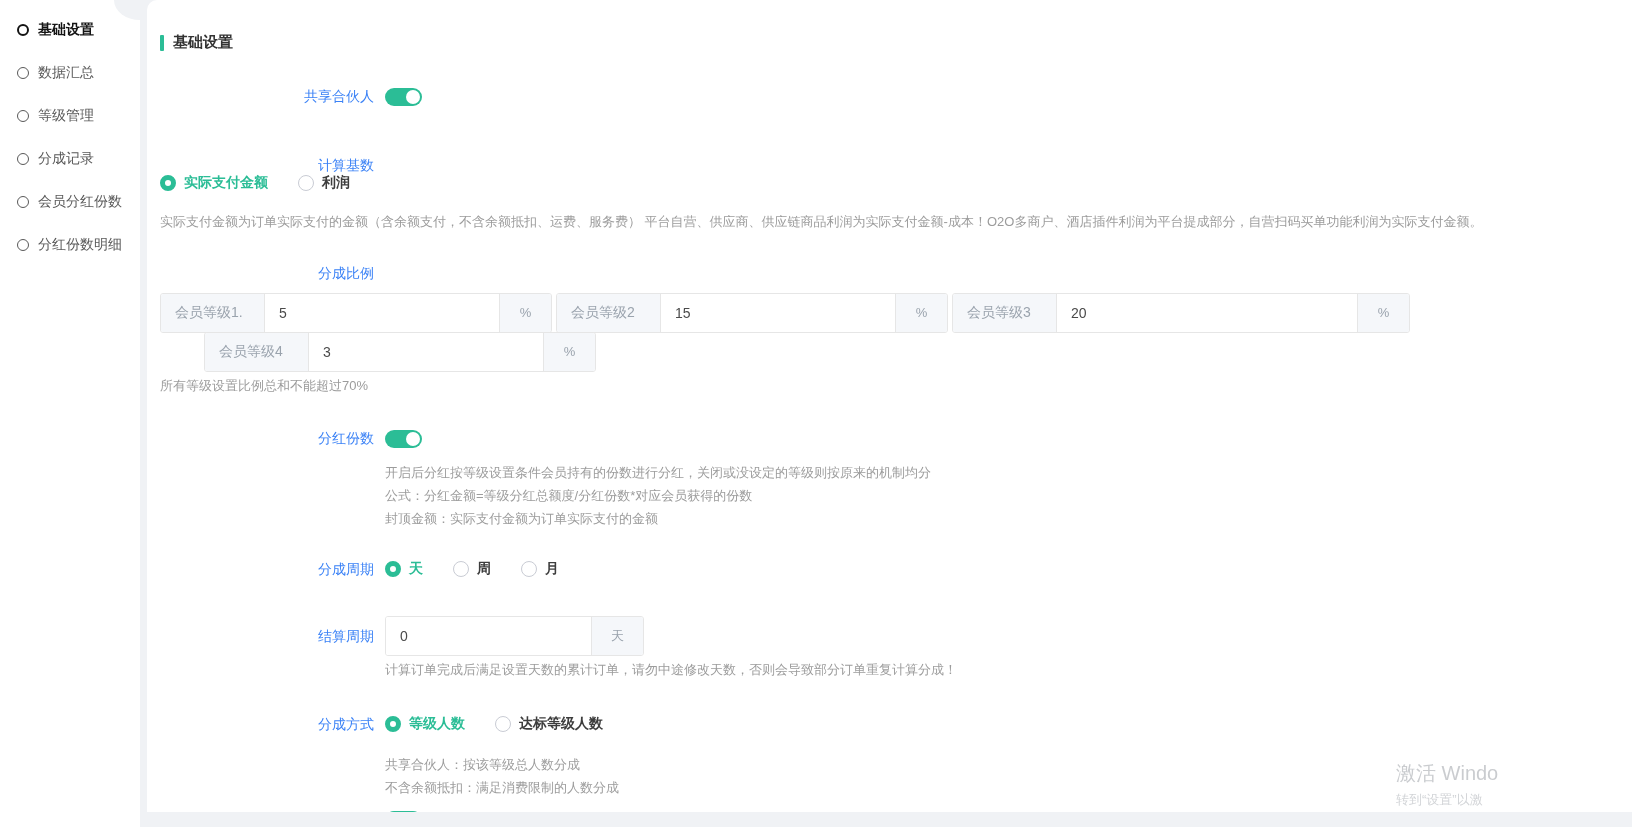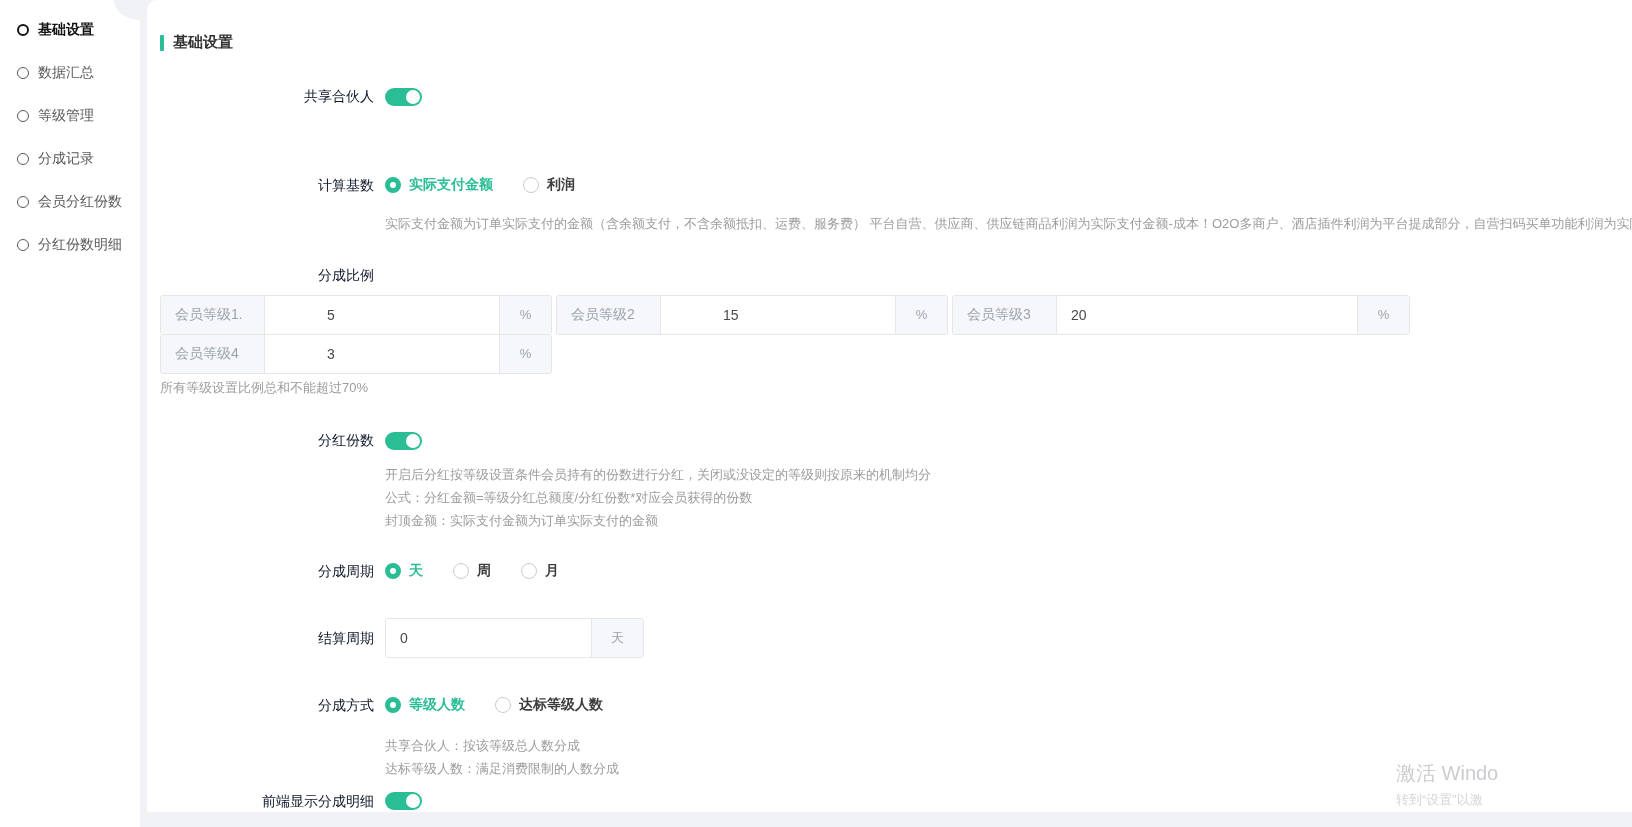--- a/index.html
+++ b/index.html
@@ -23,21 +23,21 @@
     border-top-left-radius:10px; overflow:hidden; }
   .panel-inner { padding:33px 0 0 13px; }
 
   .sec-title { display:flex; align-items:center; }
   .sec-bar { width:4px; height:16px; background:#2bbd96; border-radius:1px; }
   .sec-text { margin-left:9px; font-size:15px; font-weight:bold; color:#333; }
 
   .form { }
   .form-row { display:flex; align-items:flex-start; }
   .form-label { width:225px; flex-shrink:0; text-align:right; padding-right:11px;
-    font-size:14px; color:#0f172a; }
+    font-size:14px; color:#3b82f6; }
   .lh-toggle { line-height:18px; }
   .lh-radio  { line-height:18px; }
   .lh-input  { line-height:40px; }
   .controls { flex:1; min-width:0; }
 
   
   .toggle { display:inline-block; width:37px; height:18px; border-radius:9px;
     background:#2bbd96; position:relative; cursor:pointer; vertical-align:middle; }
   .toggle::after { content:''; position:absolute; top:2px; right:2px; width:14px; height:14px;
     background:#fff; border-radius:50%; }
@@ -60,21 +60,21 @@
   .ig-row { display:flex; }
   .input-group { display:flex; height:40px; border:1px solid #e6e6e6; border-radius:3px;
     background:#fff; overflow:hidden; flex-shrink:0; }
   .ig-prefix { background:#f5f7fa; border-right:1px solid #e6e6e6; color:#9aa3ad;
     display:flex; align-items:center; padding:0 14px; font-size:14px; min-width:104px; }
   .ig-input { flex:1; min-width:0; border:none; outline:none; padding-left:14px;
     font-size:14px; color:#4a4a4a; background:#fff;
     font-family:"Liberation Sans","DejaVu Sans",sans-serif; }
   .ig-suffix { width:52px; background:#f5f7fa; border-left:1px solid #e6e6e6; color:#9aa3ad;
     display:flex; align-items:center; justify-content:center; font-size:13px; flex-shrink:0; }
-  .g-w { width:392px; margin-right:4px;gap:48px; }
+  .g-w { width:392px; margin-right:4px; }
   .g-w3 { width:458px; }
   .g-settle { width:259px; }
 
   
   .watermark { position:absolute; left:1396px; top:760px; pointer-events:none; }
   .wm1 { font-size:20px; color:#b9bcc0; opacity:.75; white-space:nowrap; }
   .wm2 { font-size:13px; color:#c3c6ca; opacity:.75; white-space:nowrap; margin-top:4px; }
 </style>
 </head>
 <body>
@@ -118,21 +118,21 @@
 
     <div class="form">
 
       <div class="form-row" style="margin-top:35px;">
         <div class="form-label lh-toggle">共享合伙人</div>
         <div class="controls">
           <span class="toggle"></span>
         </div>
       </div>
 
-      <div class="form-row" style="margin-top:70px;">
+      <div class="form-row" style="margin-top:50px;flex-direction:column;">
         <div class="form-label lh-radio">计算基数</div>
         <div class="controls">
           <div class="radio-line">
             <span class="radio-opt sel">
               <span class="radio on"></span>
               <span class="radio-txt">实际支付金额</span>
             </span>
             <span class="radio-opt">
               <span class="radio"></span>
               <span class="radio-txt">利润</span>
@@ -155,21 +155,21 @@
               <span class="ig-prefix">会员等级2</span>
               <input class="ig-input" value="15" style="">
               <span class="ig-suffix">%</span>
             </div>
             <div class="input-group g-w3">
               <span class="ig-prefix">会员等级3</span>
               <input class="ig-input" value="20" style="">
               <span class="ig-suffix">%</span>
             </div>
           </div>
-          <div class="ig-row" style="margin-top:-1px;">
+          <div class="ig-row" style="margin-top:-1px;margin-left:44px;">
             <div class="input-group g-w">
               <span class="ig-prefix">会员等级4</span>
               <input class="ig-input" value="3" style="">
               <span class="ig-suffix">%</span>
             </div>
           </div>
           <div class="desc" style="margin-top:6px;">所有等级设置比例总和不能超过70%</div>
         </div>
       </div>
 
@@ -205,39 +205,40 @@
         </div>
       </div>
 
       <div class="form-row" style="margin-top:38px;">
         <div class="form-label lh-input">结算周期</div>
         <div class="controls">
           <div class="input-group g-settle">
             <input class="ig-input" value="0" style="">
             <span class="ig-suffix">天</span>
           </div>
+          <div class="desc" style="margin-top:6px;">计算订单完成后满足设置天数的累计订单，请勿中途修改天数，否则会导致部分订单重复计算分成！</div>
         </div>
       </div>
 
       <div class="form-row" style="margin-top:38px;">
         <div class="form-label lh-radio">分成方式</div>
         <div class="controls">
           <div class="radio-line">
             <span class="radio-opt sel">
               <span class="radio on"></span>
               <span class="radio-txt">等级人数</span>
             </span>
             <span class="radio-opt">
               <span class="radio"></span>
               <span class="radio-txt">达标等级人数</span>
             </span>
           </div>
           <div class="desc-lines" style="margin-top:20px;">
             <div>共享合伙人：按该等级总人数分成</div>
-            <div>达标等级人数：满足消费限制的人数分成</div>
+            <div>不含余额抵扣：满足消费限制的人数分成</div>
           </div>
         </div>
       </div>
 
       <div class="form-row" style="margin-top:12px;">
         <div class="form-label lh-toggle">前端显示分成明细</div>
         <div class="controls">
           <span class="toggle"></span>
         </div>
       </div>

